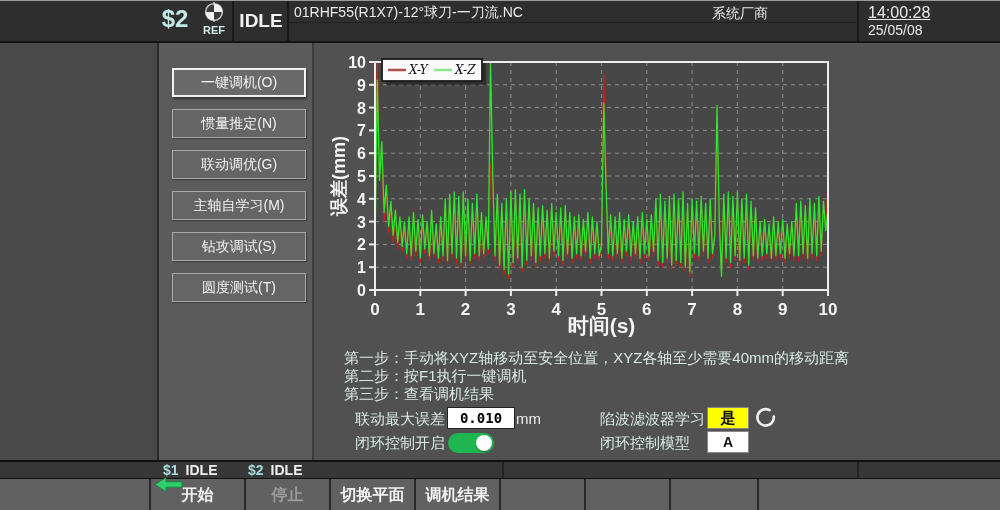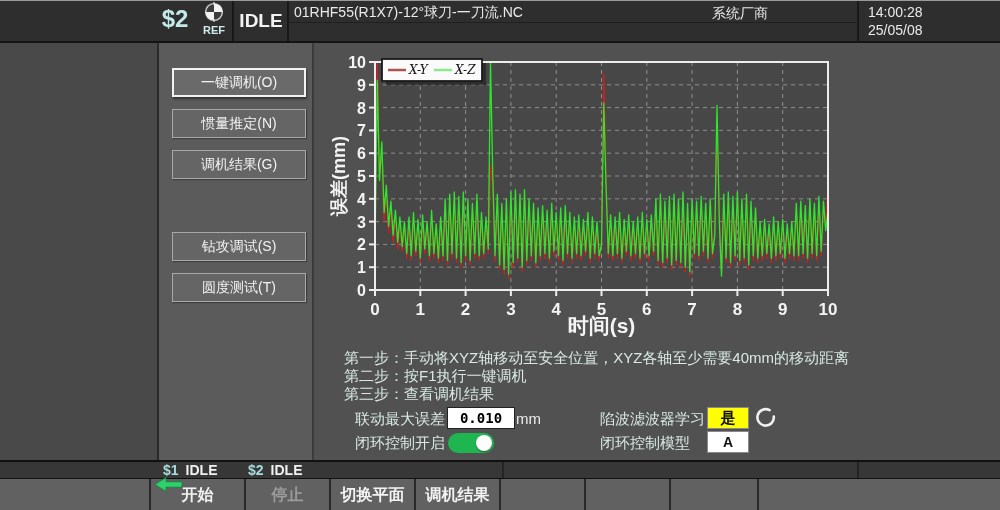--- a/index.html
+++ b/index.html
@@ -11,21 +11,21 @@
   .vsep{position:absolute;top:0;bottom:0;width:2px;background:#191919;}
   .ch-label{position:absolute;left:155px;top:4px;width:40px;text-align:center;
     font-size:24px;font-weight:bold;color:#c2e8e8;}
   .ref-block{position:absolute;left:198px;top:1px;width:32px;text-align:center;}
   .ref-block .ref-text{display:block;font-size:11px;font-weight:bold;color:#cfe9e9;margin-top:-2px;}
   .mode-label{position:absolute;left:236px;top:0;width:50px;height:40px;line-height:40px;
     text-align:center;font-size:19px;font-weight:bold;color:#f2f2f2;}
   .prog-name{position:absolute;left:294px;top:3px;font-size:14px;color:#ebebeb;white-space:nowrap;}
   .prog-divider{position:absolute;left:289px;top:21px;width:567px;height:1px;background:#202020;}
   .vendor{position:absolute;left:712px;top:4px;font-size:14px;color:#e4e4e4;}
-  .clock{position:absolute;left:868px;top:3px;font-size:14px;color:#e9e9e9;}
+  .clock{position:absolute;left:868px;top:3px;font-size:16px;color:#e9e9e9;text-decoration:underline;}
   .datefield{position:absolute;left:868px;top:21px;font-size:14px;color:#e9e9e9;}
   
   .main{position:absolute;left:0;top:43px;width:1000px;height:417px;background:#515151;}
   .left-strip{position:absolute;left:0;top:0;width:157px;height:100%;background:#494949;
     border-right:2px solid #2a2a2a;box-sizing:content-box;}
   .sidebar{position:absolute;left:159px;top:0;width:153px;height:100%;background:#5b5b5b;
     border-right:2px solid #3c3c3c;}
   .side-btn{position:absolute;left:13px;width:134px;height:29px;box-sizing:border-box;
     background:#656565;border:1px solid #a8a8a8;box-shadow:1px 1px 1px #3f3f3f;
     color:#f2f2f2;font-size:14px;text-align:center;line-height:27px;cursor:pointer;white-space:nowrap;}
@@ -94,21 +94,22 @@
     <div class="clock">14:00:28</div>
     <div class="datefield">25/05/08</div>
   </div>
 
   <div class="main">
     <div class="left-strip"></div>
 
     <div class="sidebar">
       <div class="side-btn active" style="top:25px"><span>一键调机(O)</span></div>
       <div class="side-btn" style="top:66px"><span>惯量推定(N)</span></div>
-      <div class="side-btn" style="top:107px"><span>调机结果(G)</span></div>
+      <div class="side-btn" style="top:107px"><span>联动调优(G)</span></div>
+      <div class="side-btn" style="top:148px"><span>主轴自学习(M)</span></div>
       <div class="side-btn" style="top:189px"><span>钻攻调试(S)</span></div>
       <div class="side-btn" style="top:230px"><span>圆度测试(T)</span></div>
     </div>
 
     <div class="chart-wrap">
       <svg id="tuning-chart" width="512" height="296" viewBox="0 0 512 296">
           <rect x="45" y="12" width="453" height="228" fill="#474747"></rect>
           <line x1="45" y1="240" x2="45" y2="246" stroke="#ededed" stroke-width="2"></line>
           <text x="45" y="265" fill="#f4f4f4" font-size="17" font-weight="bold" text-anchor="middle" font-family="&quot;Liberation Sans&quot;,&quot;DejaVu Sans&quot;,sans-serif">0</text>
           <line x1="90.30000000000001" y1="12" x2="90.30000000000001" y2="240" stroke="#9b9b9b" stroke-width="1" stroke-dasharray="4 4" opacity="0.85"></line>

